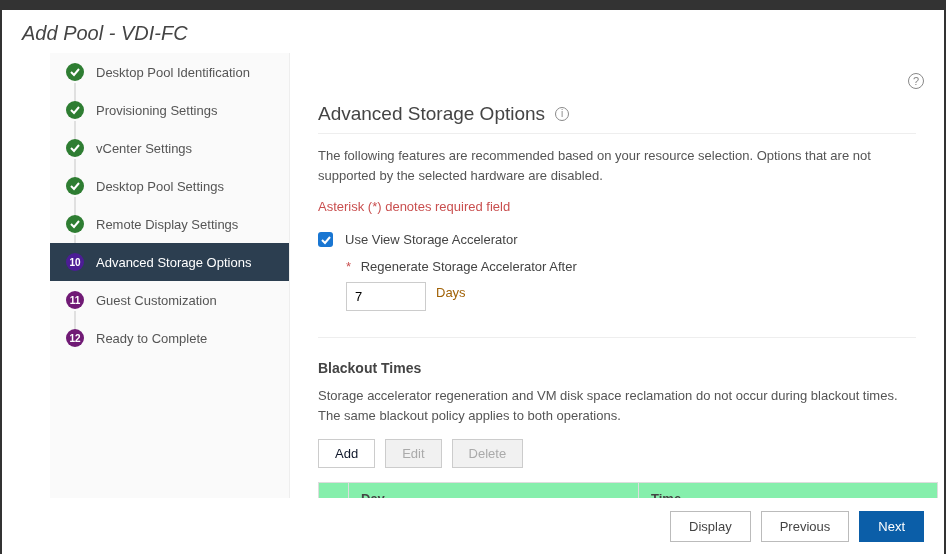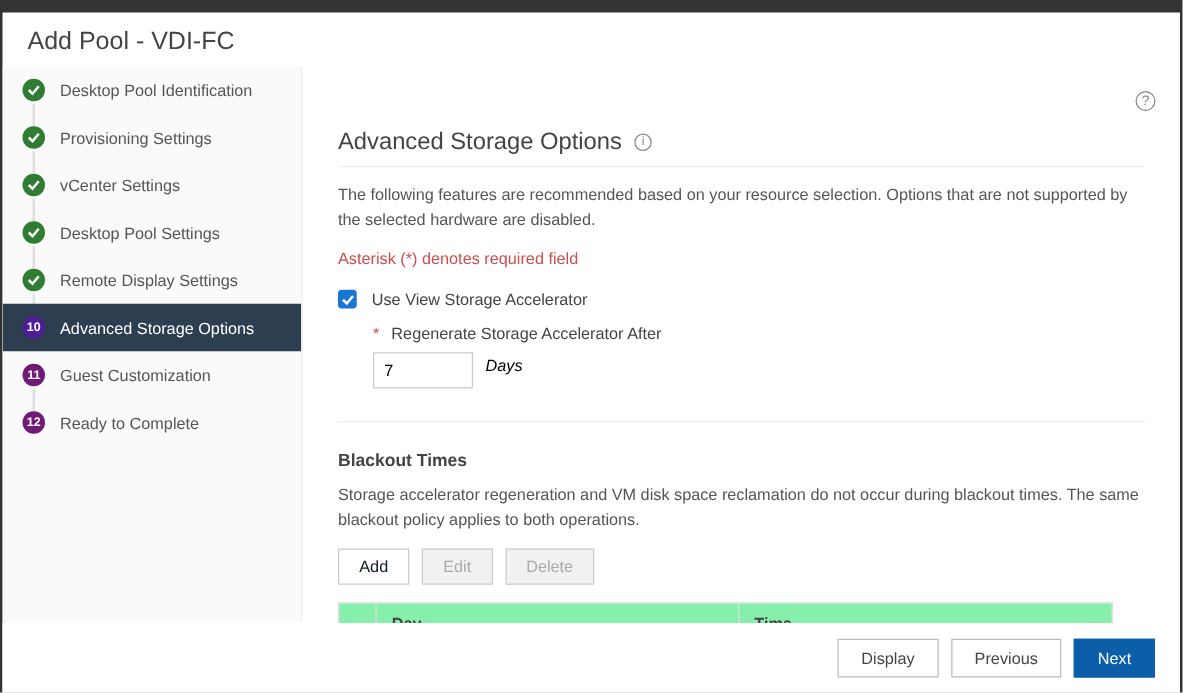--- a/index.html
+++ b/index.html
@@ -1,19 +1,19 @@
 <!DOCTYPE html>
 <html><head>
 <meta charset="utf-8">
 <style>
 * { box-sizing: border-box; margin: 0; padding: 0; }
 body { font-family: "Segoe UI", Arial, sans-serif; background: #333; width: 946px; height: 554px; overflow: hidden; }
 .modal { background: #fff; position: absolute; top: 10px; left: 2px; right: 2px; bottom: 0; display: flex; flex-direction: column; }
-.modal-title { font-size: 20px; font-weight: 400; color: #444; padding: 12px 20px 8px; }
-.modal-body { flex: 1; display: flex; overflow: hidden; position: relative; }
+.modal-title { font-size: 20px; font-weight: 400; color: #444; padding: 12px 20px 8px; font-style: italic; }
+.modal-body { flex: 1; display: flex; overflow: hidden; position: relative; margin-left: 48px; }
 .wizard-nav { width: 240px; background: #fafafa; border-right: 1px solid #eee; overflow-y: auto; position: relative; }
 .wizard-nav::-webkit-scrollbar { width: 8px; }
 .wizard-nav::-webkit-scrollbar-thumb { background: #ccc; border-radius: 4px; }
 .step { display: flex; align-items: center; padding: 10px 16px; cursor: pointer; color: #555; font-size: 13px; position: relative; }
 .step .conn { position: absolute; left: 24px; top: 30px; width: 2px; height: 28px; background: #e0e0e0; }
 .step.active { background: #2c3e50; color: #fff; }
 .step-badge { width: 18px; height: 18px; border-radius: 50%; display: flex; align-items: center; justify-content: center; margin-right: 12px; flex-shrink: 0; font-size: 10px; font-weight: bold; }
 .step.done .step-badge { background: #2e7d32; color: #fff; }
 .step.active .step-badge { background: #4c1d95; color: #fff; }
 .step.pending .step-badge { background: #701a75; color: #fff; }
@@ -24,21 +24,21 @@
 .section-title { font-size: 19px; color: #444; margin: 30px 0 12px; display: flex; align-items: center; border-bottom: 1px solid #eee; padding-bottom: 8px;}
 .info-ico { width: 14px; height: 14px; border: 1px solid #888; border-radius: 50%; font-size: 10px; color: #888; text-align: center; line-height: 12px; margin-left: 10px; cursor: pointer; }
 .desc { font-size: 13px; color: #555; line-height: 1.5; margin-bottom: 10px; }
 .req-note { font-size: 13px; color: #c94f4f; margin: 14px 0 18px; }
 .check-row { display: flex; align-items: center; font-size: 13px; color: #444; margin-bottom: 12px; }
 .checkbox { width: 15px; height: 15px; background: #1976d2; border-radius: 3px; margin-right: 12px; display: flex; align-items: center; justify-content: center; color: #fff; font-size: 10px; cursor: pointer; }
 .sub-row { margin-left: 28px; font-size: 13px; color: #444; }
 .ast { color: #c94f4f; margin-right: 6px; }
 .input-row { margin-left: 28px; margin-top: 8px; display: flex; align-items: center; }
 .input-row input { width: 80px; padding: 6px 8px; border: 1px solid #ccc; font-size: 13px; }
-.input-row .unit { margin-left: 10px; font-size: 13px; color: #000000; position: relative; top: -4px; font-style: italic;}
+.input-row .unit { margin-left: 10px; font-size: 13px; color: #a16207; position: relative; top: -4px;}
 .subsection { font-size: 14px; font-weight: 600; color: #444; margin: 26px 0 10px; border-top: 1px solid #eee; padding-top: 22px;}
 .btn-row { display: flex; gap: 10px; margin: 14px 0; }
 .btn { border: 1px solid #ccc; background: #fff; padding: 6px 16px; font-size: 13px; cursor: pointer; color: #0f172a; }
 .btn.disabled { background: #f1f1f1; color: #aaa; cursor: default; }
 .tbl { border: 1px solid #ddd; width: 620px; }
 .tbl-head { display: flex; background: #86efac; border-bottom: 1px solid #ddd; }
 .tbl-head .cell { padding: 8px 12px; font-size: 13px; font-weight: 600; color: #444; border-right: 1px solid #ddd; }
 .tbl-head .cell:first-child { width: 30px; border-right: 1px solid #ddd;}
 .tbl-head .cell.day { width: 290px; }
 .tbl-head .cell.time { flex: 1; border-right: none;}

